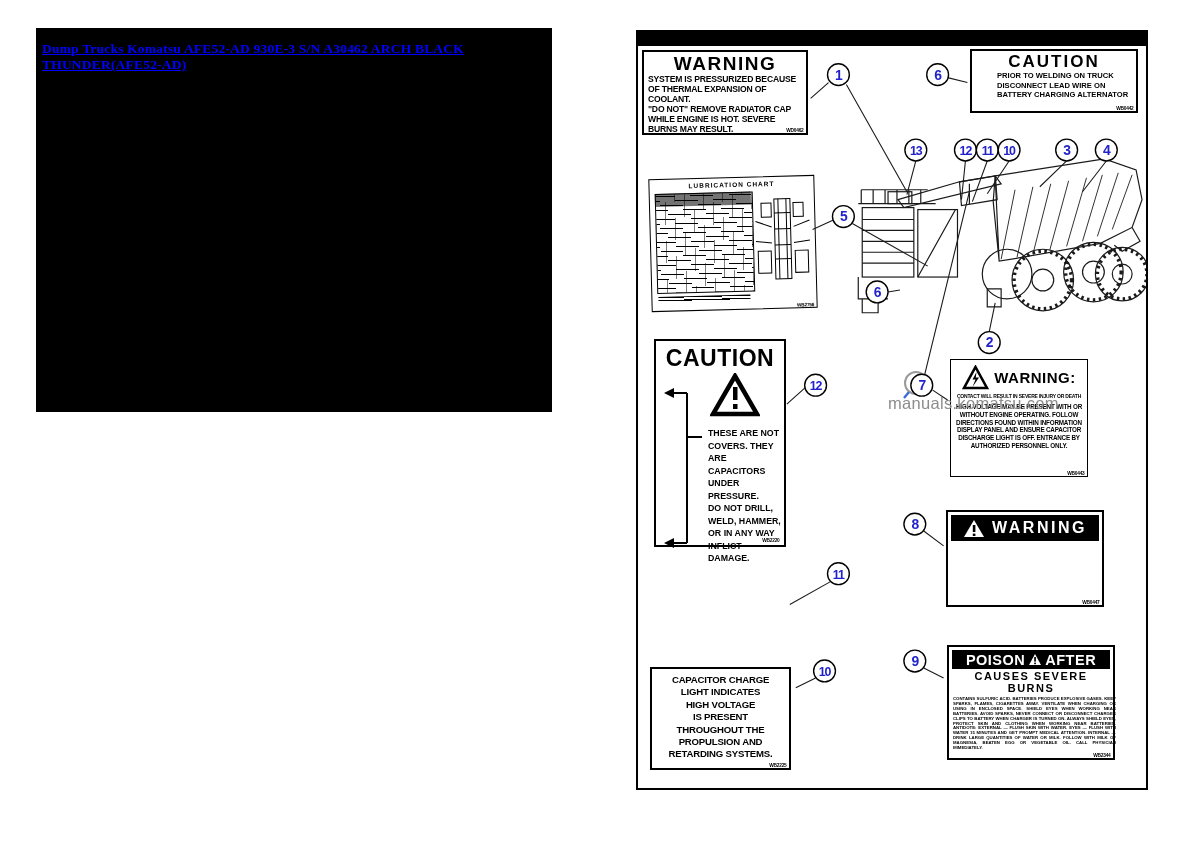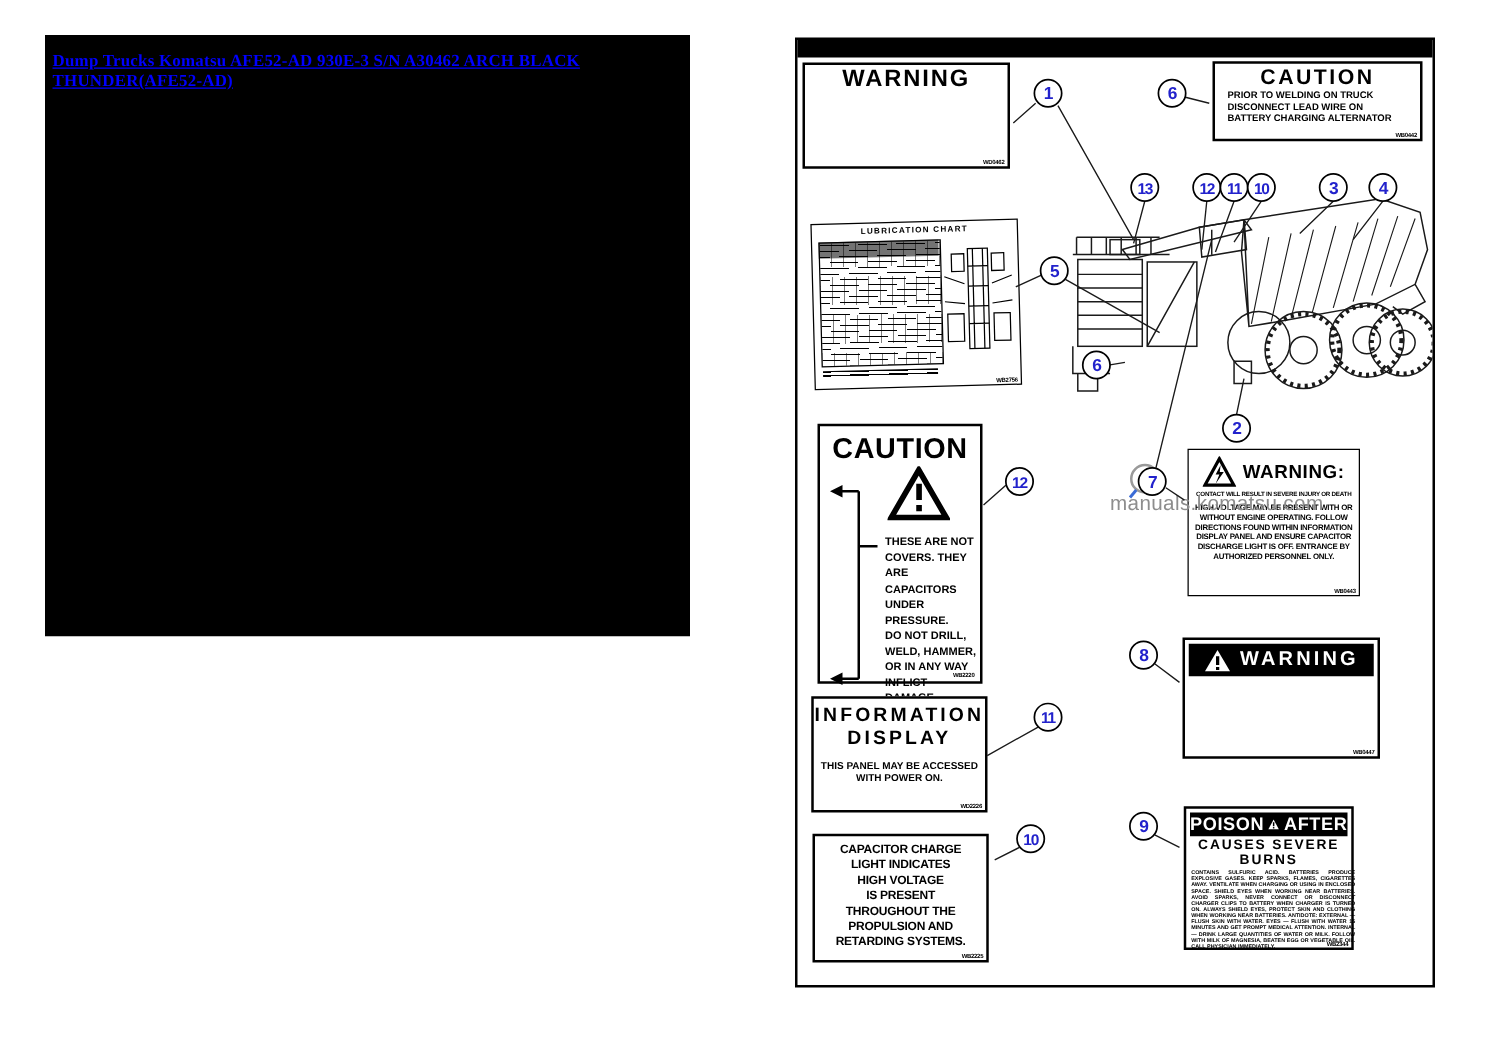--- a/index.html
+++ b/index.html
@@ -1,38 +1,38 @@
 <!DOCTYPE html>
 <html><head>
 <meta charset="utf-8">
 <style>
   html,body{margin:0;padding:0;background:#fff;}
   .page{position:relative;width:1190px;height:842px;background:#fff;overflow:hidden;
         font-family:"Liberation Sans",sans-serif;}
   
-  .nav-box{position:absolute;left:36px;top:28px;width:516px;height:481px;background:#000;}
+  .nav-box{position:absolute;left:36px;top:28px;width:516px;height:384px;background:#000;}
   .title-link{display:block;margin:13px 6px 0 6px;color:#0000ff;font-family:"Liberation Serif",serif;
         font-weight:bold;font-size:13.5px;text-decoration:underline;letter-spacing:.2px;}
   
   .figure-panel{position:absolute;left:636px;top:30px;width:512px;height:760px;background:#fff;
         border:2px solid #000;box-sizing:border-box;}
   .panel-topbar{position:absolute;left:0;top:0;width:100%;height:14px;background:#000;}
   
   .lbl{position:absolute;background:#fff;border:2px solid #000;box-sizing:border-box;z-index:1;}
   .pre{white-space:pre-line;}
   .code{position:absolute;right:2px;bottom:0;font-size:6px;font-weight:bold;color:#000;
         transform:scale(.8);transform-origin:right bottom;letter-spacing:-.3px;}
   
   .lbl-radiator{left:4px;top:18px;width:166px;height:85px;padding:1px 4px;}
   .lbl-radiator .t1{font-size:19px;font-weight:bold;text-align:center;letter-spacing:1.5px;line-height:21px;}
   .lbl-radiator .b{font-size:8.6px;font-weight:bold;line-height:10px;letter-spacing:-.2px;}
   
   .lbl-weld{left:332px;top:17px;width:168px;height:64px;padding:1px 6px;}
   .lbl-weld .t1{font-size:17px;font-weight:bold;text-align:center;letter-spacing:2px;line-height:19px;}
-  .lbl-weld .b{font-size:7.6px;font-weight:bold;line-height:9.5px;margin-left:4px;}
+  .lbl-weld .b{font-size:7.6px;font-weight:bold;line-height:9.5px;margin-left:19px;}
   
   .lbl-lube{left:12px;top:145px;width:166px;height:133px;border-width:1.5px;transform:rotate(-1.5deg);}
   .lube-title{position:absolute;left:0;top:3px;width:100%;text-align:center;font-size:6.5px;
         font-weight:bold;letter-spacing:1px;}
   .lube-table{position:absolute;left:5px;top:14px;width:96px;height:98px;border:1px solid #000;
         background:
           repeating-linear-gradient(90deg,transparent 0 9px,rgba(0,0,0,.5) 9px 9.6px),
           repeating-linear-gradient(0deg,transparent 0 4px,#000 4px 4.6px);}
   .lube-table-head{position:absolute;left:5px;top:14px;width:96px;height:13px;background:rgba(0,0,0,.55);}
   .lube-foot{position:absolute;left:6px;bottom:8px;width:92px;height:6px;
@@ -58,21 +58,21 @@
   .hv-head{display:flex;align-items:center;justify-content:center;gap:5px;margin-top:5px;}
   .hv-head .t1{font-size:15px;font-weight:bold;letter-spacing:.5px;}
   .lbl-hv .sub{margin-top:3px;text-align:center;font-size:5px;font-weight:bold;letter-spacing:-.2px;}
   .lbl-hv .b{margin-top:4px;text-align:center;font-size:6.3px;font-weight:bold;line-height:7.8px;letter-spacing:-.2px;}
   
   .lbl-drain{left:308px;top:478px;width:158px;height:97px;}
   .drain-band{display:flex;align-items:center;justify-content:center;gap:7px;height:26px;margin:3px;background:#000;}
   .drain-band .t1{color:#fff;font-size:16px;font-weight:bold;letter-spacing:2.5px;}
   .lbl-drain .b{margin:2px 0 0 5px;font-size:9.2px;font-weight:bold;line-height:11.2px;}
   
-  .lbl-poison{left:309px;top:613px;width:136px;height:115px;}
+  .lbl-poison{left:309px;top:613px;width:168px;height:115px;}
   .poison-band{display:flex;align-items:center;justify-content:center;gap:3px;height:19px;margin:3px 3px 0 3px;background:#000;}
   .poison-band .tt{color:#fff;font-size:14.5px;font-weight:bold;letter-spacing:.5px;}
   .lbl-poison .sub{text-align:center;font-size:11px;font-weight:bold;letter-spacing:1.5px;margin-top:1px;}
   .lbl-poison .b{margin:2px 4px;font-size:6px;font-weight:bold;line-height:6.9px;width:138%;
         transform:scale(.72);transform-origin:top left;text-align:justify;}
   
   .watermark{position:absolute;left:250px;top:338px;z-index:2;color:#8d8d8d;}
   .wm-text{position:absolute;left:0;top:24px;font-size:16.5px;letter-spacing:.3px;white-space:nowrap;text-align:center;}
   .wm-mag{position:absolute;left:14px;top:0;}
   
@@ -85,20 +85,25 @@
 
   <div class="nav-box">
     <a href="#" class="title-link">Dump Trucks Komatsu AFE52-AD 930E-3 S/N A30462 ARCH BLACK THUNDER(AFE52-AD)</a>
   </div>
 
   <div class="figure-panel">
     <div class="panel-topbar"></div>
 
     <div class="lbl lbl-radiator">
       <div class="t1">WARNING</div>
+      <div class="b pre">SYSTEM IS PRESSURIZED BECAUSE
+OF THERMAL EXPANSION OF COOLANT.
+"DO NOT" REMOVE RADIATOR CAP
+WHILE ENGINE IS HOT. SEVERE
+BURNS MAY RESULT.</div>
       <div class="code">WD0462</div>
     </div>
 
     <div class="lbl lbl-weld">
       <div class="t1">CAUTION</div>
       <div class="b pre">PRIOR TO WELDING ON TRUCK
 DISCONNECT LEAD WIRE ON
 BATTERY CHARGING ALTERNATOR</div>
       <div class="code">WB0442</div>
     </div>
@@ -138,27 +143,20 @@
 COVERS. THEY
 ARE CAPACITORS
 UNDER PRESSURE.
 DO NOT DRILL,
 WELD, HAMMER,
 OR IN ANY WAY
 INFLICT DAMAGE.</div>
       <div class="code">WB2220</div>
     </div>
 
-    <div class="lbl lbl-info">
-      <div class="t1 pre">INFORMATION
-DISPLAY</div>
-      <div class="b pre">THIS PANEL MAY BE ACCESSED
-WITH POWER ON.</div>
-      <div class="code">WD2226</div>
-    </div>
 
     <div class="lbl lbl-capcharge">
       <div class="b pre">CAPACITOR CHARGE
 LIGHT INDICATES
 HIGH VOLTAGE
 IS PRESENT
 THROUGHOUT THE
 PROPULSION AND
 RETARDING SYSTEMS.</div>
       <div class="code">WB2225</div>

